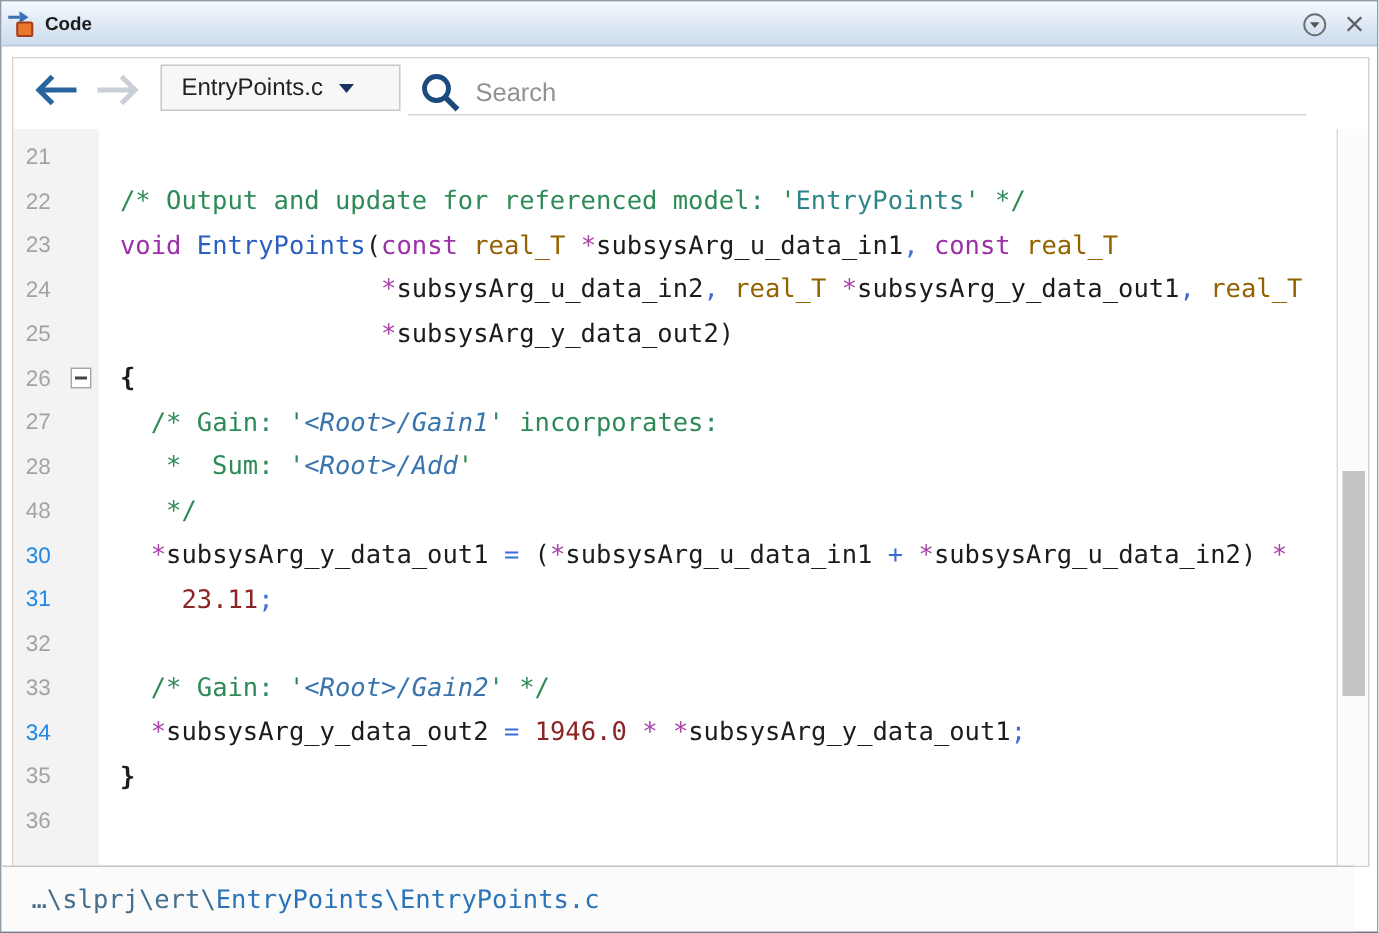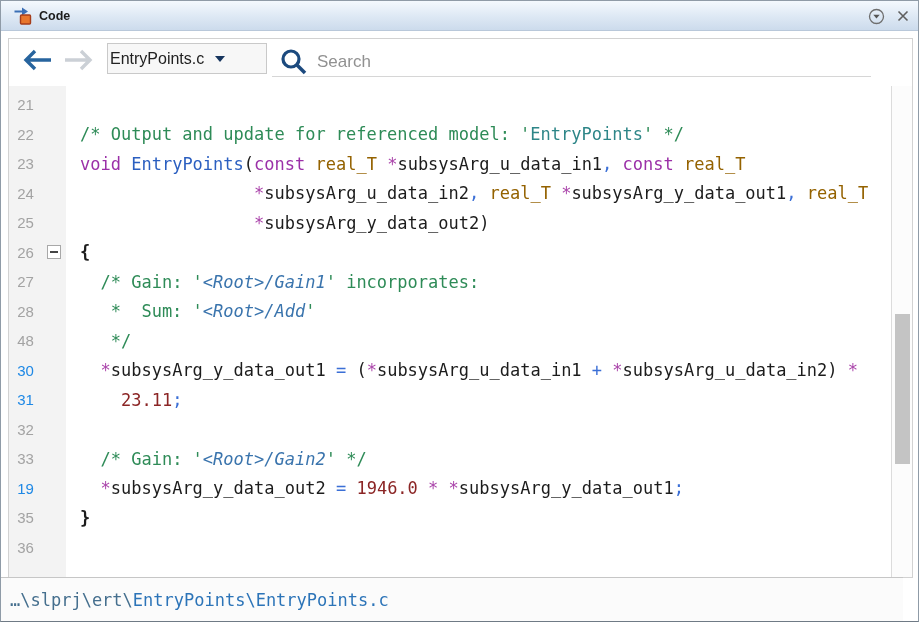--- a/index.html
+++ b/index.html
@@ -1,28 +1,28 @@
 <!DOCTYPE html>
 <html style="--c-com: #2e8b57; --c-link: #3a74ad; --c-mlink: #2e8688; --c-kw: #9b30a8; --c-fn: #2b5fc0; --c-ty: #946200; --c-st: #aa44aa; --c-op: #3b6fd6; --c-num: #8b2525; --c-pl: #1c1c1c; --c-lnum: #a3a3a3; --c-lnumhl: #1e88e5;"><head>
 <meta charset="utf-8">
 <style>
   html,body{margin:0;padding:0;background:#ffffff;}
   .window{position:relative;width:919px;height:622px;background:#fff;border:1px solid #8f9ba7;border-bottom-color:#6f7a85;box-sizing:border-box;overflow:hidden;font-family:"Liberation Sans",sans-serif;}
   
-  .titlebar{position:absolute;left:0;top:0;right:0;height:30px;background:linear-gradient(#f4f9fe,#dde8f4 55%,#ccdbec);border-bottom:1px solid #b9c8da;display:flex;align-items:center;padding-left:12px;box-sizing:border-box;}
+  .titlebar{position:absolute;left:0;top:0;right:0;height:30px;background:linear-gradient(#f4f9fe,#dde8f4 55%,#ccdbec);border-bottom:1px solid #b9c8da;display:flex;align-items:center;padding-left:3px;box-sizing:border-box;}
   .title-text{font-size:12.5px;font-weight:bold;color:#1b1b1b;margin-left:6px;}
   .titlebar-right{position:absolute;right:9px;top:0;height:30px;display:flex;align-items:center;gap:12px;}
   .tb-btn{display:flex;align-items:center;justify-content:center;cursor:default;}
   
   .panel{position:absolute;left:7px;top:37px;width:905px;height:540px;border:1px solid #d2d2d2;background:#fff;box-sizing:border-box;}
   
   .toolbar{position:absolute;left:0;top:0;right:0;height:47px;background:#fff;}
   .nav-back{position:absolute;left:13px;top:9px;}
   .nav-fwd{position:absolute;left:53px;top:9px;}
-  .file-dd{position:absolute;left:98px;top:4px;width:160px;height:31px;background:#f7f7f7;border:1px solid #c9c9c9;box-sizing:border-box;display:flex;align-items:center;padding:0 2px;}
+  .file-dd{position:absolute;left:98px;top:4px;width:160px;height:31px;background:#f7f7f7;border:1px solid #c9c9c9;box-sizing:border-box;display:flex;align-items:center;padding:0 13px;}
   .file-dd-label{font-size:16px;color:#222;white-space:nowrap;}
   .caret{margin-left:11px;width:0;height:0;border-left:5px solid transparent;border-right:5px solid transparent;border-top:6px solid #16355e;}
   .search-ico{position:absolute;left:271px;top:9px;}
   .search-input{position:absolute;left:306px;top:8px;width:545px;height:28px;border:none;outline:none;background:transparent;font-family:"Liberation Sans",sans-serif;font-size:17px;color:#701a75;}
   .search-input::placeholder{color:#919191;opacity:1;}
   .search-line{position:absolute;left:263px;top:37px;width:599px;height:1px;background:#d6d6d6;}
   .menu-btn{position:absolute;right:7px;top:9px;width:25px;height:23px;}
   .menu-bar{width:25px;height:3px;background:#c6c6c6;border-radius:1px;margin-bottom:7px;}
   
   .gutter{position:absolute;left:0;top:47px;width:57px;bottom:0;background:#f3f3f3;}
@@ -41,21 +41,21 @@
   .tk-fn{color:var(--c-fn,#2b5fc0);}
   .tk-ty{color:var(--c-ty,#946200);}
   .tk-st{color:var(--c-st,#aa44aa);}
   .tk-op{color:var(--c-op,#3b6fd6);}
   .tk-num{color:var(--c-num,#8b2525);}
   .tk-br{font-weight:600;}
   
   .vscroll{position:absolute;right:0;top:47px;width:21px;bottom:0;border-left:1px solid #dcdcdc;background:#fcfcfc;box-sizing:border-box;}
   .vthumb{position:absolute;left:3px;width:15px;top:228px;height:150px;background:#c4c4c4;}
   
-  .statusbar{position:absolute;left:0;right:15px;bottom:0;height:44px;background:#fbfbfb;border-top:1px solid #c6c6c6;display:flex;align-items:center;padding-left:9px;box-sizing:border-box;}
+  .statusbar{position:absolute;left:0;right:15px;bottom:0;height:44px;background:#fbfbfb;border-top:1px solid #c6c6c6;display:flex;align-items:center;padding-left:20px;box-sizing:border-box;}
   .path{font-family:"DejaVu Sans Mono",monospace;font-size:17px;white-space:pre;}
   .path-prefix{color:#456f8e;}
   .path-file{color:#2c74b8;}
 </style>
 </head>
 <body>
 
 <div class="window">
 
   <div class="titlebar">
@@ -188,21 +188,21 @@
           <span class="ln">32</span>
           <span class="fold"></span>
           <span class="ctext"></span>
         </div>
         <div class="crow">
           <span class="ln">33</span>
           <span class="fold"></span>
           <span class="ctext"><span class="tk-pl">  </span><span class="tk-com">/* Gain: '</span><span class="tk-link">&lt;Root&gt;/Gain2</span><span class="tk-com">' */</span></span>
         </div>
         <div class="crow">
-          <span class="ln ln-hl">19</span>
+          <span class="ln ln-hl">34</span>
           <span class="fold"></span>
           <span class="ctext"><span class="tk-pl">  </span><span class="tk-st">*</span><span class="tk-pl">subsysArg_y_data_out2</span><span class="tk-pl"> </span><span class="tk-op">=</span><span class="tk-pl"> </span><span class="tk-num">1946.0</span><span class="tk-pl"> </span><span class="tk-st">*</span><span class="tk-pl"> </span><span class="tk-st">*</span><span class="tk-pl">subsysArg_y_data_out1</span><span class="tk-op">;</span></span>
         </div>
         <div class="crow">
           <span class="ln">35</span>
           <span class="fold"></span>
           <span class="ctext"><span class="tk-br">}</span></span>
         </div>
         <div class="crow">
           <span class="ln">36</span>

